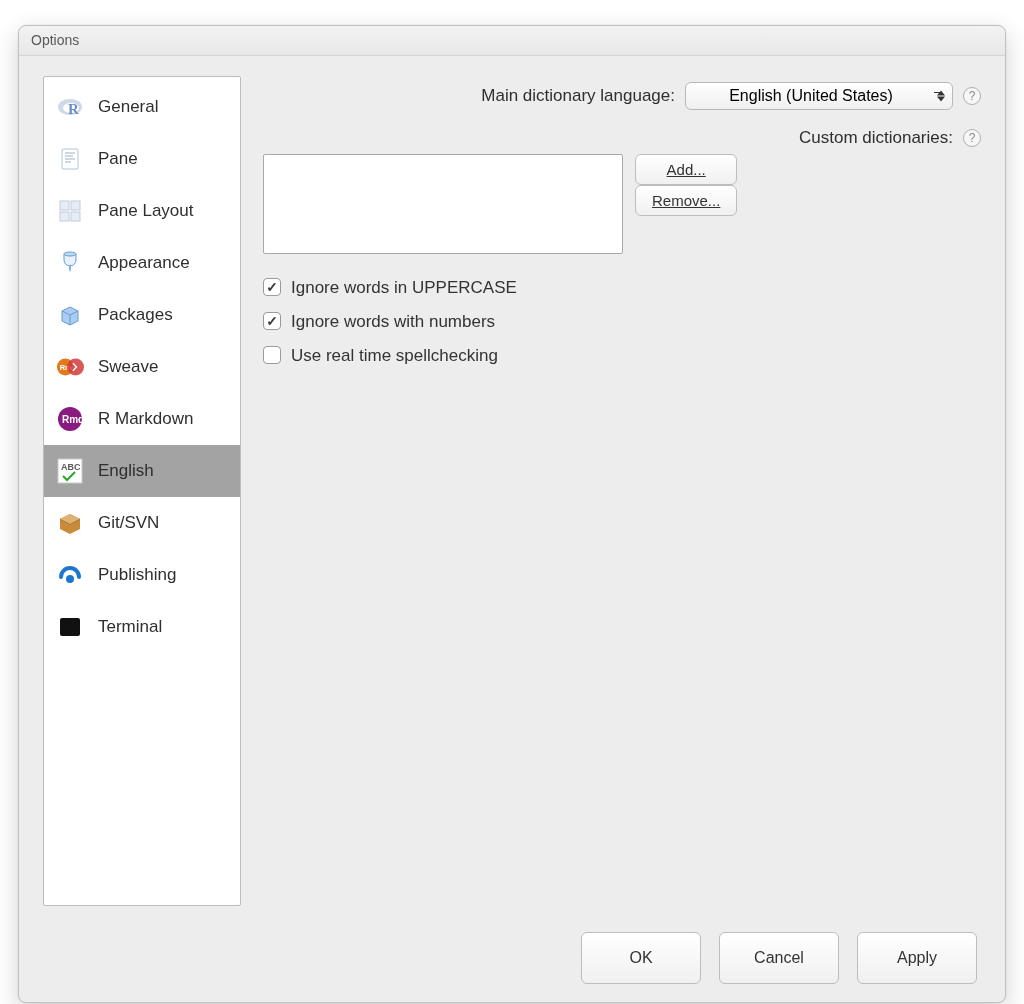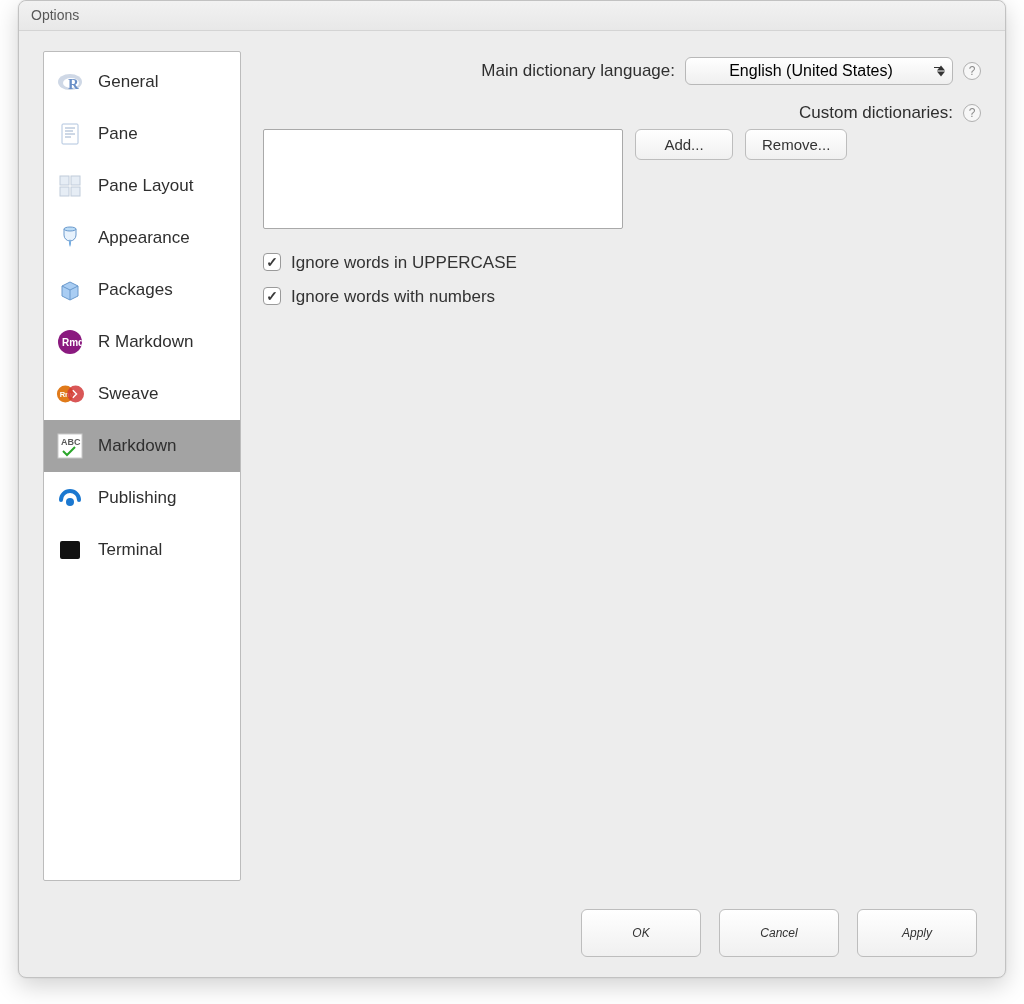--- a/index.html
+++ b/index.html
@@ -9,21 +9,21 @@
     font-size: 15px;
     color: #333;
     background: #fff;
     width: 1024px;
     height: 1004px;
     overflow: hidden;
   }
   .dialog {
     position: absolute;
     left: 18px;
-    top: 0;
+    top: 25px;
     width: 988px;
     height: 978px;
     background: #ededed;
     border: 1px solid #c2c2c2;
     border-radius: 8px;
     box-shadow: 0 8px 24px rgba(0,0,0,0.18), 0 0 0 1px rgba(0,0,0,0.03);
     display: flex;
     flex-direction: column;
   }
   .titlebar {
@@ -156,22 +156,23 @@
     border-radius: 6px;
     padding: 6px 16px;
     font-size: 15px;
     color: #333;
     min-width: 98px;
     text-align: center;
     cursor: default;
   }
   .btn-col {
     display: flex;
-    flex-direction: row;
-    gap: 12px;
+    flex-direction: column;
+    gap: 0;
+    text-decoration: underline;
   }
   .checkrow {
     display: flex;
     align-items: flex-start;
     gap: 10px;
     margin-bottom: 14px;
     font-size: 17px;
   }
   .checkbox {
     width: 18px;
@@ -193,22 +194,21 @@
     height: 68px;
     display: flex;
     justify-content: flex-end;
     align-items: center;
     gap: 18px;
     padding: 0 28px 20px 28px;
   }
   .footer .btn {
     min-width: 120px;
     padding: 16px 20px;
-    font-size: 12px;
-    font-style: italic;
+    font-size: 16px;
   }
 </style>
 </head>
 <body>
 
 <div class="dialog">
   <div class="titlebar">Options</div>
 
   <div class="body">
     <div class="sidebar">
@@ -266,51 +266,61 @@
             <path d="M4 8 l8 -4 l8 4 v10 l-8 4 l-8 -4 z" fill="#a9cdf3" stroke="#6a99cc"></path>
             <path d="M4 8 l8 4 l8 -4" fill="none" stroke="#6a99cc"></path>
             <path d="M12 12 v10" fill="none" stroke="#6a99cc"></path>
           </svg>
         </span>
         <span>Packages</span>
       </div>
 
       <div class="side-item">
         <span class="icon-box">
-          <svg width="26" height="26" viewBox="0 0 26 26">
-            <circle cx="13" cy="13" r="12" fill="#8a1a7f"></circle>
-            <text x="5" y="17" font-size="10" fill="#fff" font-weight="bold">Rmd</text>
-          </svg>
-        </span>
-        <span>R Markdown</span>
-      </div>
-
-      <div class="side-item">
-        <span class="icon-box">
           <svg width="30" height="24" viewBox="0 0 30 24">
             <circle cx="10" cy="12" r="9" fill="#e07a1a"></circle>
             <text x="4" y="15" font-size="8" fill="#fff" font-weight="bold">Rnw</text>
             <circle cx="21" cy="12" r="9" fill="#d23a3a" fill-opacity="0.85"></circle>
             <path d="M18 8 l4 4 l-4 4" fill="none" stroke="#fff" stroke-width="1.5"></path>
           </svg>
         </span>
         <span>Sweave</span>
       </div>
 
+      <div class="side-item">
+        <span class="icon-box">
+          <svg width="26" height="26" viewBox="0 0 26 26">
+            <circle cx="13" cy="13" r="12" fill="#8a1a7f"></circle>
+            <text x="5" y="17" font-size="10" fill="#fff" font-weight="bold">Rmd</text>
+          </svg>
+        </span>
+        <span>R Markdown</span>
+      </div>
+
       <div class="side-item selected">
         <span class="icon-box">
           <svg width="26" height="26" viewBox="0 0 26 26">
             <rect x="1" y="1" width="24" height="24" fill="#fff" stroke="#c9c9c9"></rect>
             <text x="4" y="12" font-size="9" fill="#5a5a5a" font-weight="bold">ABC</text>
             <path d="M6 18 l4 4 l8 -8" fill="none" stroke="#2aa62a" stroke-width="2"></path>
           </svg>
         </span>
-        <span>Markdown</span>
-      </div>
-
+        <span>English</span>
+      </div>
+
+      <div class="side-item">
+        <span class="icon-box">
+          <svg width="26" height="24" viewBox="0 0 26 24">
+            <path d="M3 8 l10 -5 l10 5 v10 l-10 5 l-10 -5 z" fill="#c98a3c"></path>
+            <path d="M3 8 l10 5 l10 -5" fill="none" stroke="#8a5a20"></path>
+            <path d="M3 8 l10 -5 l10 5 l-10 5 z" fill="#e0b070"></path>
+          </svg>
+        </span>
+        <span>Git/SVN</span>
+      </div>
 
       <div class="side-item">
         <span class="icon-box">
           <svg width="26" height="24" viewBox="0 0 26 24">
             <path d="M4 14 a9 9 0 0 1 18 0" fill="none" stroke="#1b78d0" stroke-width="4" stroke-linecap="round"></path>
             <circle cx="13" cy="16" r="4" fill="#1b78d0"></circle>
           </svg>
         </span>
         <span>Publishing</span>
       </div>
@@ -355,20 +365,24 @@
       </div>
 
       <div class="checkrow">
         <span class="checkbox checked"></span>
         <span>Ignore words in UPPERCASE</span>
       </div>
       <div class="checkrow">
         <span class="checkbox checked"></span>
         <span>Ignore words with numbers</span>
       </div>
+      <div class="checkrow">
+        <span class="checkbox"></span>
+        <span>Use real time spellchecking</span>
+      </div>
     </div>
   </div>
 
   <div class="footer">
     <button class="btn">OK</button>
     <button class="btn">Cancel</button>
     <button class="btn">Apply</button>
   </div>
 </div>
 

